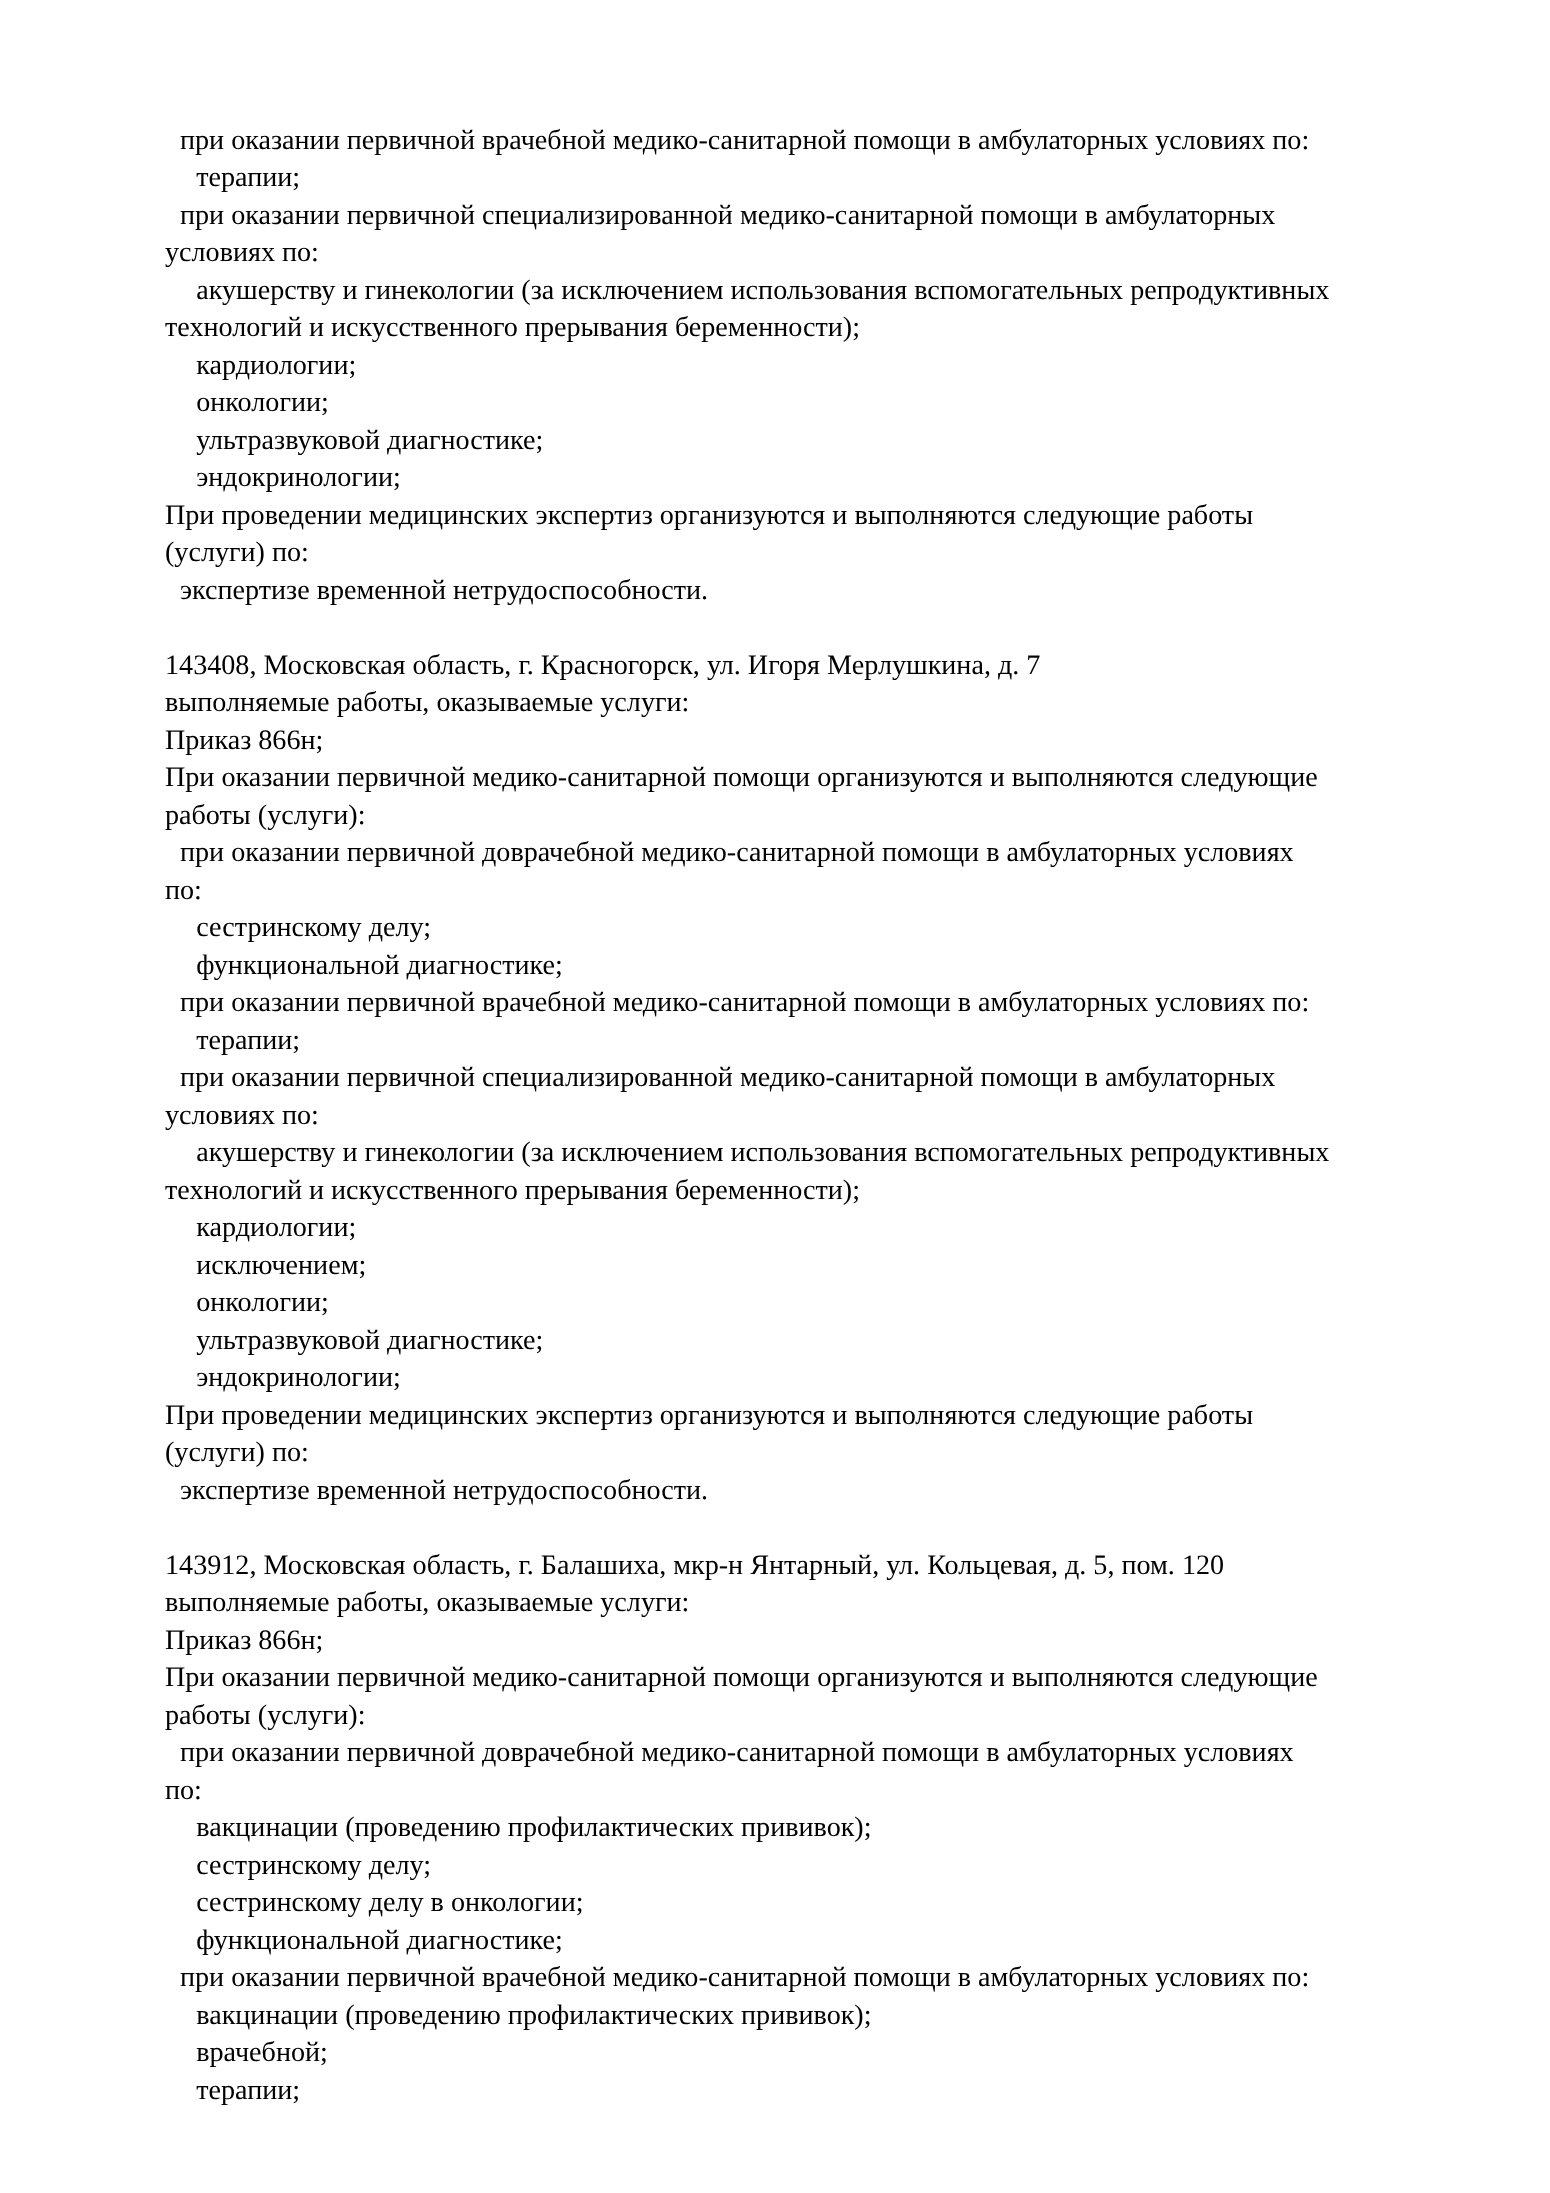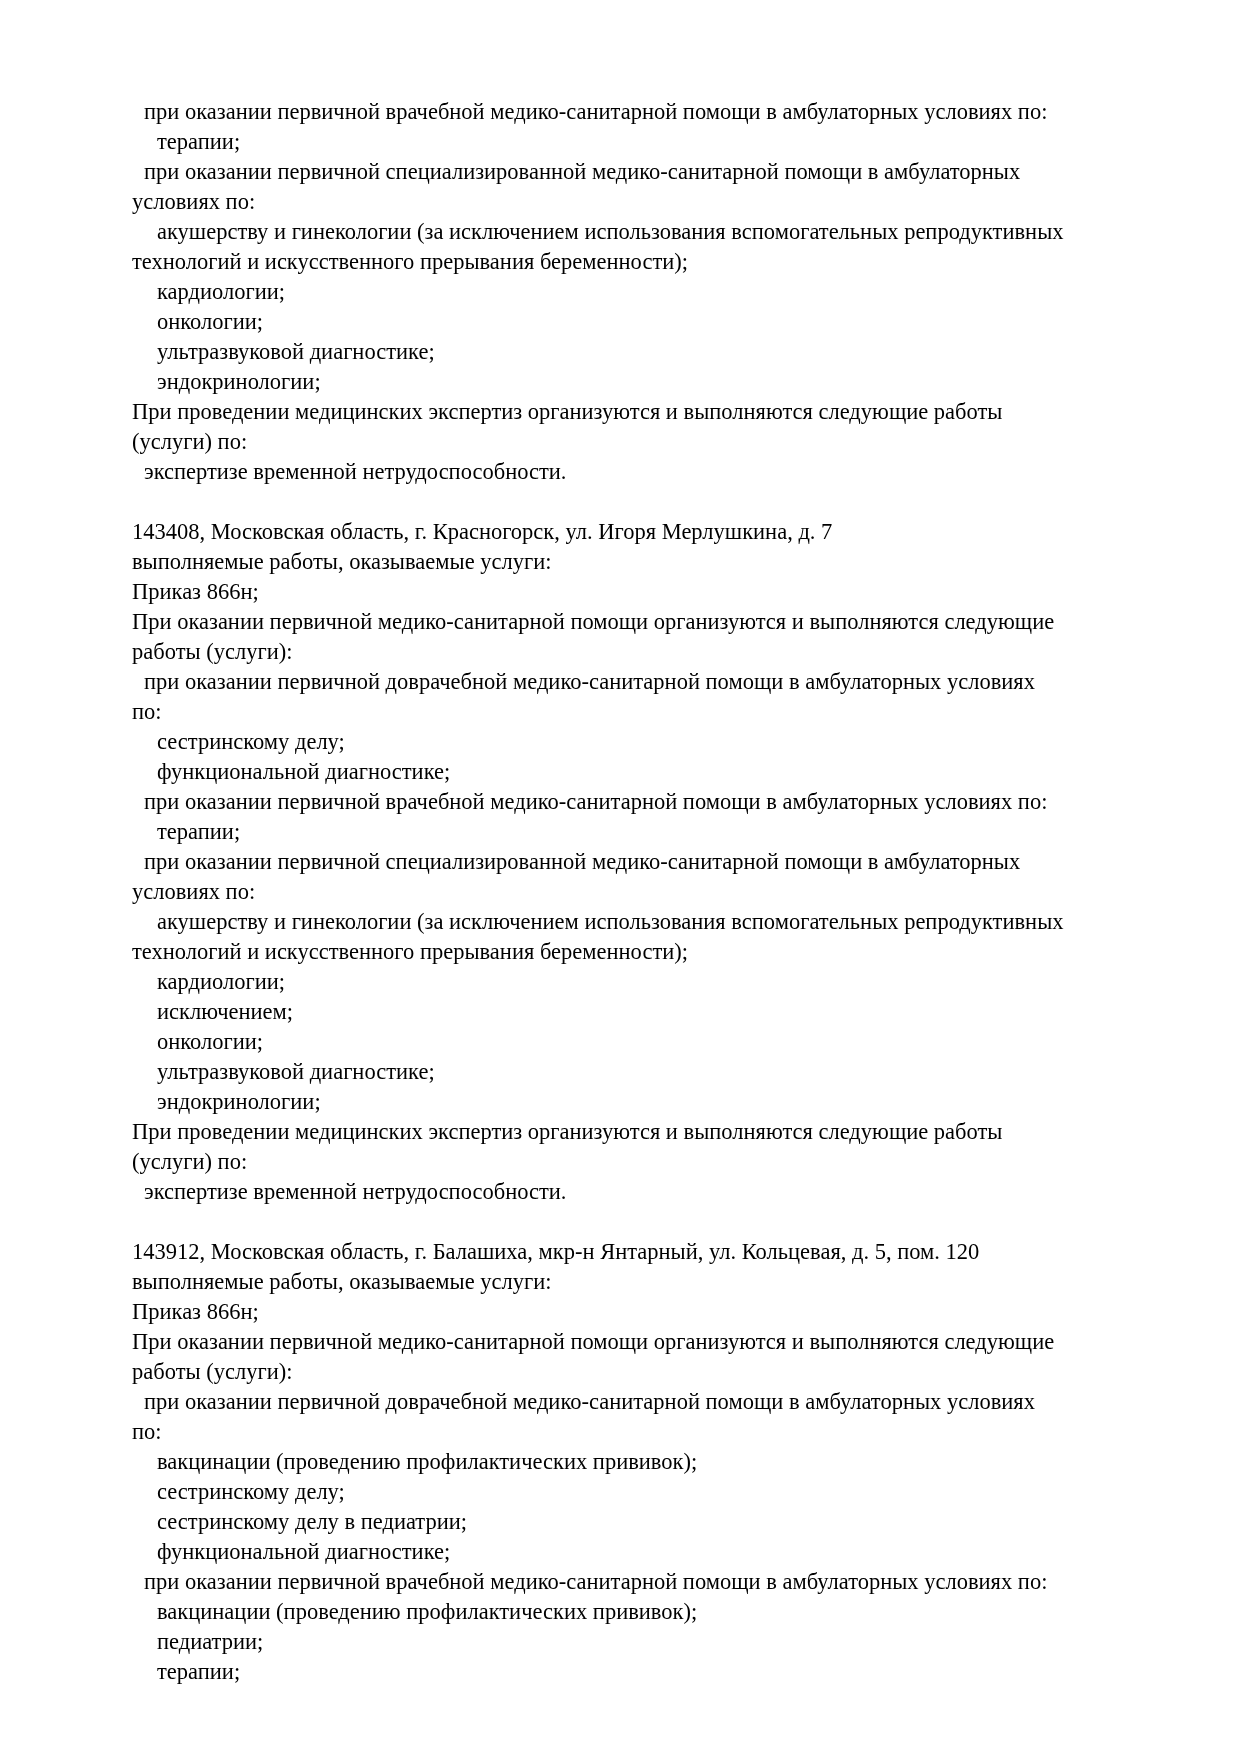--- a/index.html
+++ b/index.html
@@ -85,20 +85,20 @@
       <div class="line ind0"></div>
       <div class="line ind0">143912, Московская область, г. Балашиха, мкр-н Янтарный, ул. Кольцевая, д. 5, пом. 120</div>
       <div class="line ind0">выполняемые работы, оказываемые услуги:</div>
       <div class="line ind0">Приказ 866н;</div>
       <div class="line ind0">При оказании первичной медико-санитарной помощи организуются и выполняются следующие</div>
       <div class="line ind0">работы (услуги):</div>
       <div class="line ind1">при оказании первичной доврачебной медико-санитарной помощи в амбулаторных условиях</div>
       <div class="line ind0">по:</div>
       <div class="line ind2">вакцинации (проведению профилактических прививок);</div>
       <div class="line ind2">сестринскому делу;</div>
-      <div class="line ind2">сестринскому делу в педиатрии;</div>
+      <div class="line ind2">сестринскому делу в онкологии;</div>
       <div class="line ind2">функциональной диагностике;</div>
       <div class="line ind1">при оказании первичной врачебной медико-санитарной помощи в амбулаторных условиях по:</div>
       <div class="line ind2">вакцинации (проведению профилактических прививок);</div>
-      <div class="line ind2">педиатрии;</div>
+      <div class="line ind2">врачебной;</div>
       <div class="line ind2">терапии;</div>
     </div>
 </div>
 
 </body></html>

